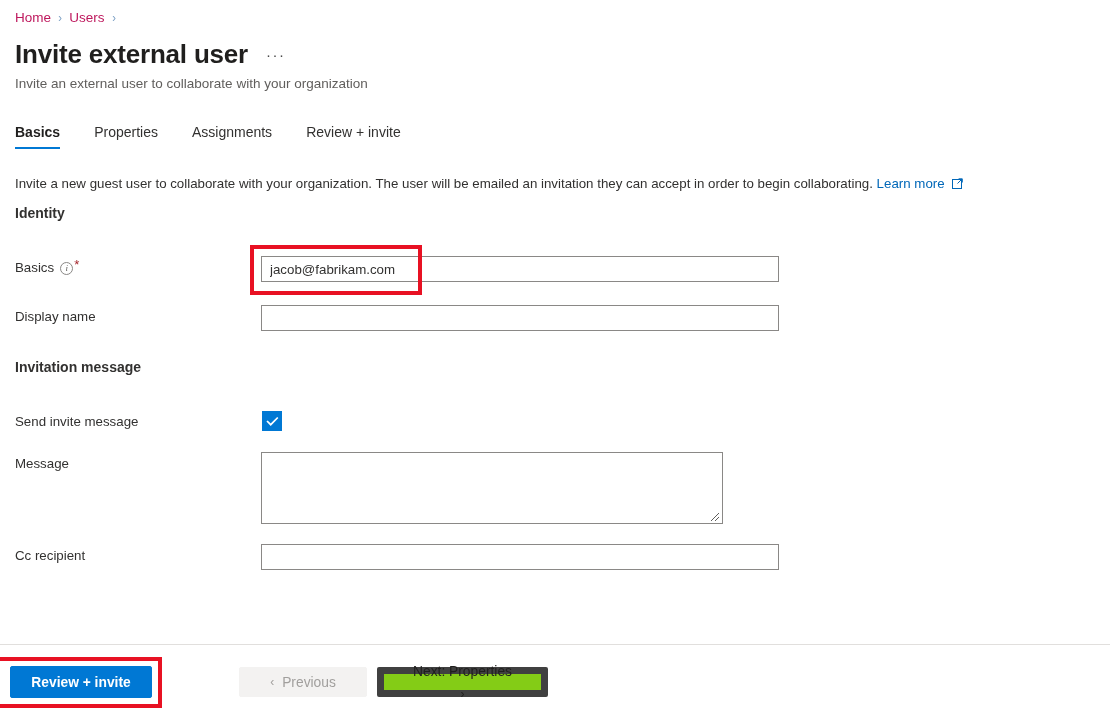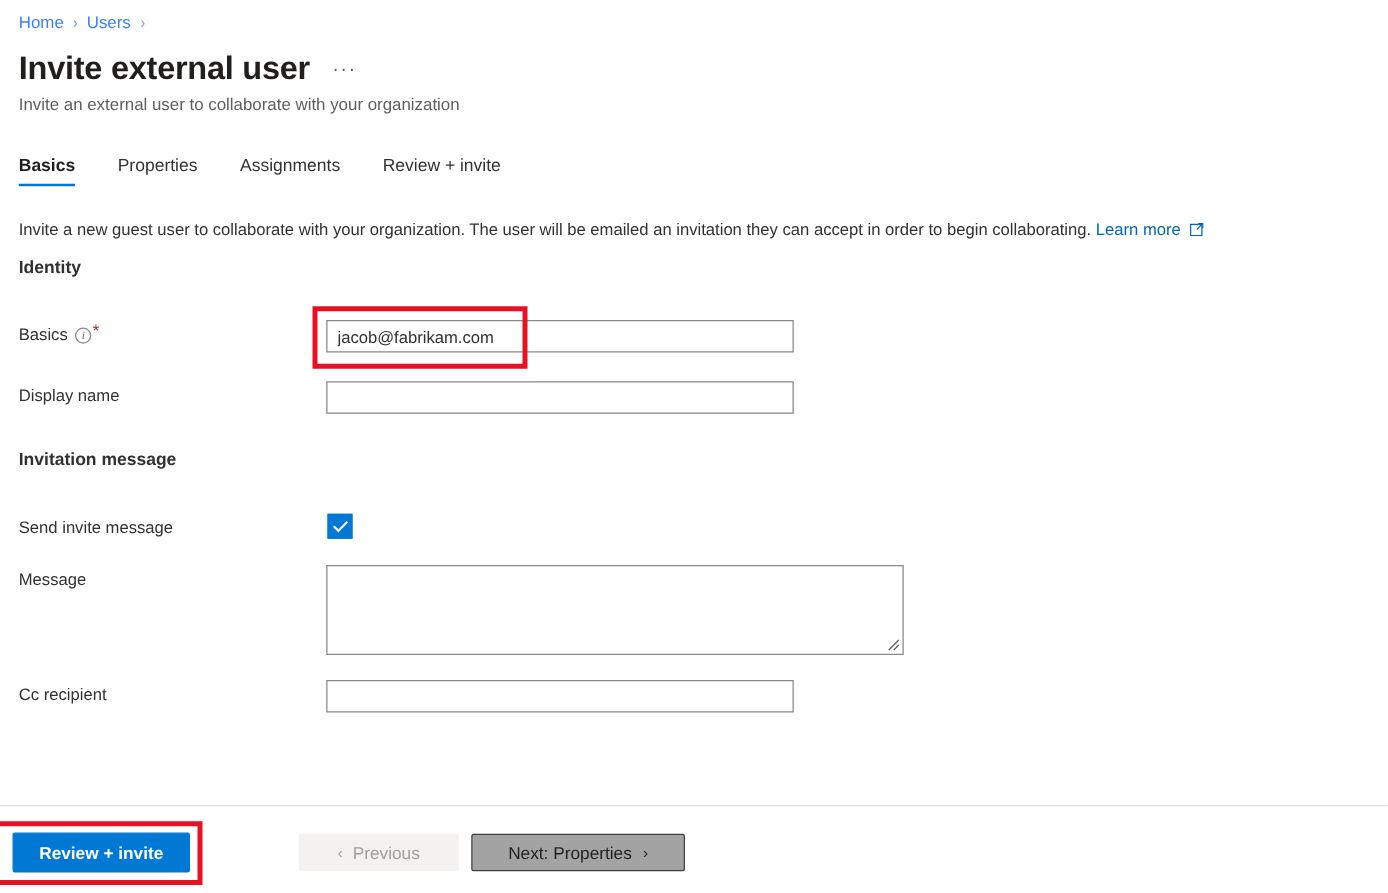--- a/index.html
+++ b/index.html
@@ -20,21 +20,21 @@
   .breadcrumb {
     position: absolute;
     left: 15px;
     top: 9px;
     display: flex;
     align-items: center;
     font-size: 13.5px;
     line-height: 18px;
   }
   .crumb-link {
-    color: #3b82f6;
+    color: #be185d;
     text-decoration: none;
     cursor: pointer;
     text-align: center;
   }
   .crumb-sep {
     color: #7b9fc4;
     margin: 0 7px;
     font-size: 13px;
     display: inline-block;
     transform: scaleX(0.85);
@@ -170,21 +170,21 @@
     color: #a4262c;
     font-size: 13px;
     margin-left: 1px;
     position: relative;
     top: -3px;
   }
 
   .txt-input {
     position: absolute;
     left: 261px;
-    width: 374px;
+    width: 518px;
     height: 26px;
     border: 1px solid #8a8886;
     background: #ffffff;
     box-sizing: border-box;
     font-family: "Liberation Sans", sans-serif;
     font-size: 13.3px;
     color: #323130;
     padding: 0 8px;
     outline: none;
     border-radius: 0;
@@ -284,24 +284,25 @@
     border: 1px solid #f3f2f1;
     color: #a19f9d;
     cursor: default;
     gap: 8px;
   }
   .btn-secondary {
     left: 377px;
     top: 667px;
     width: 171px;
     height: 30px;
-    background: #a3a3a3;
-    border: 1px solid #404040;
+    background: #84cc16;
+    border: 7px solid #404040;
     color: #201f1e;
     gap: 9px;
+    flex-direction: column;
   }
   .chev { font-size: 12px; line-height: 1; }
 
   
   .annot {
     position: absolute;
     border: 4px solid #e81123;
     box-sizing: border-box;
     pointer-events: none;
   }

